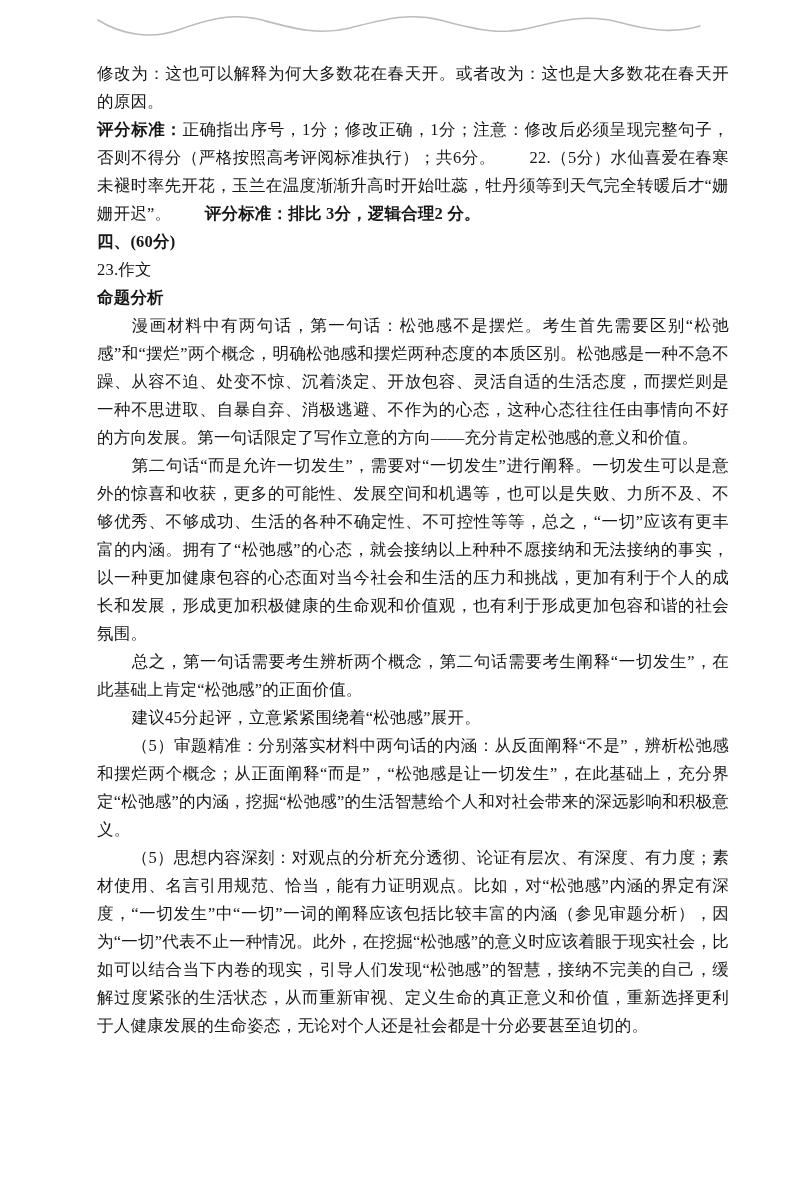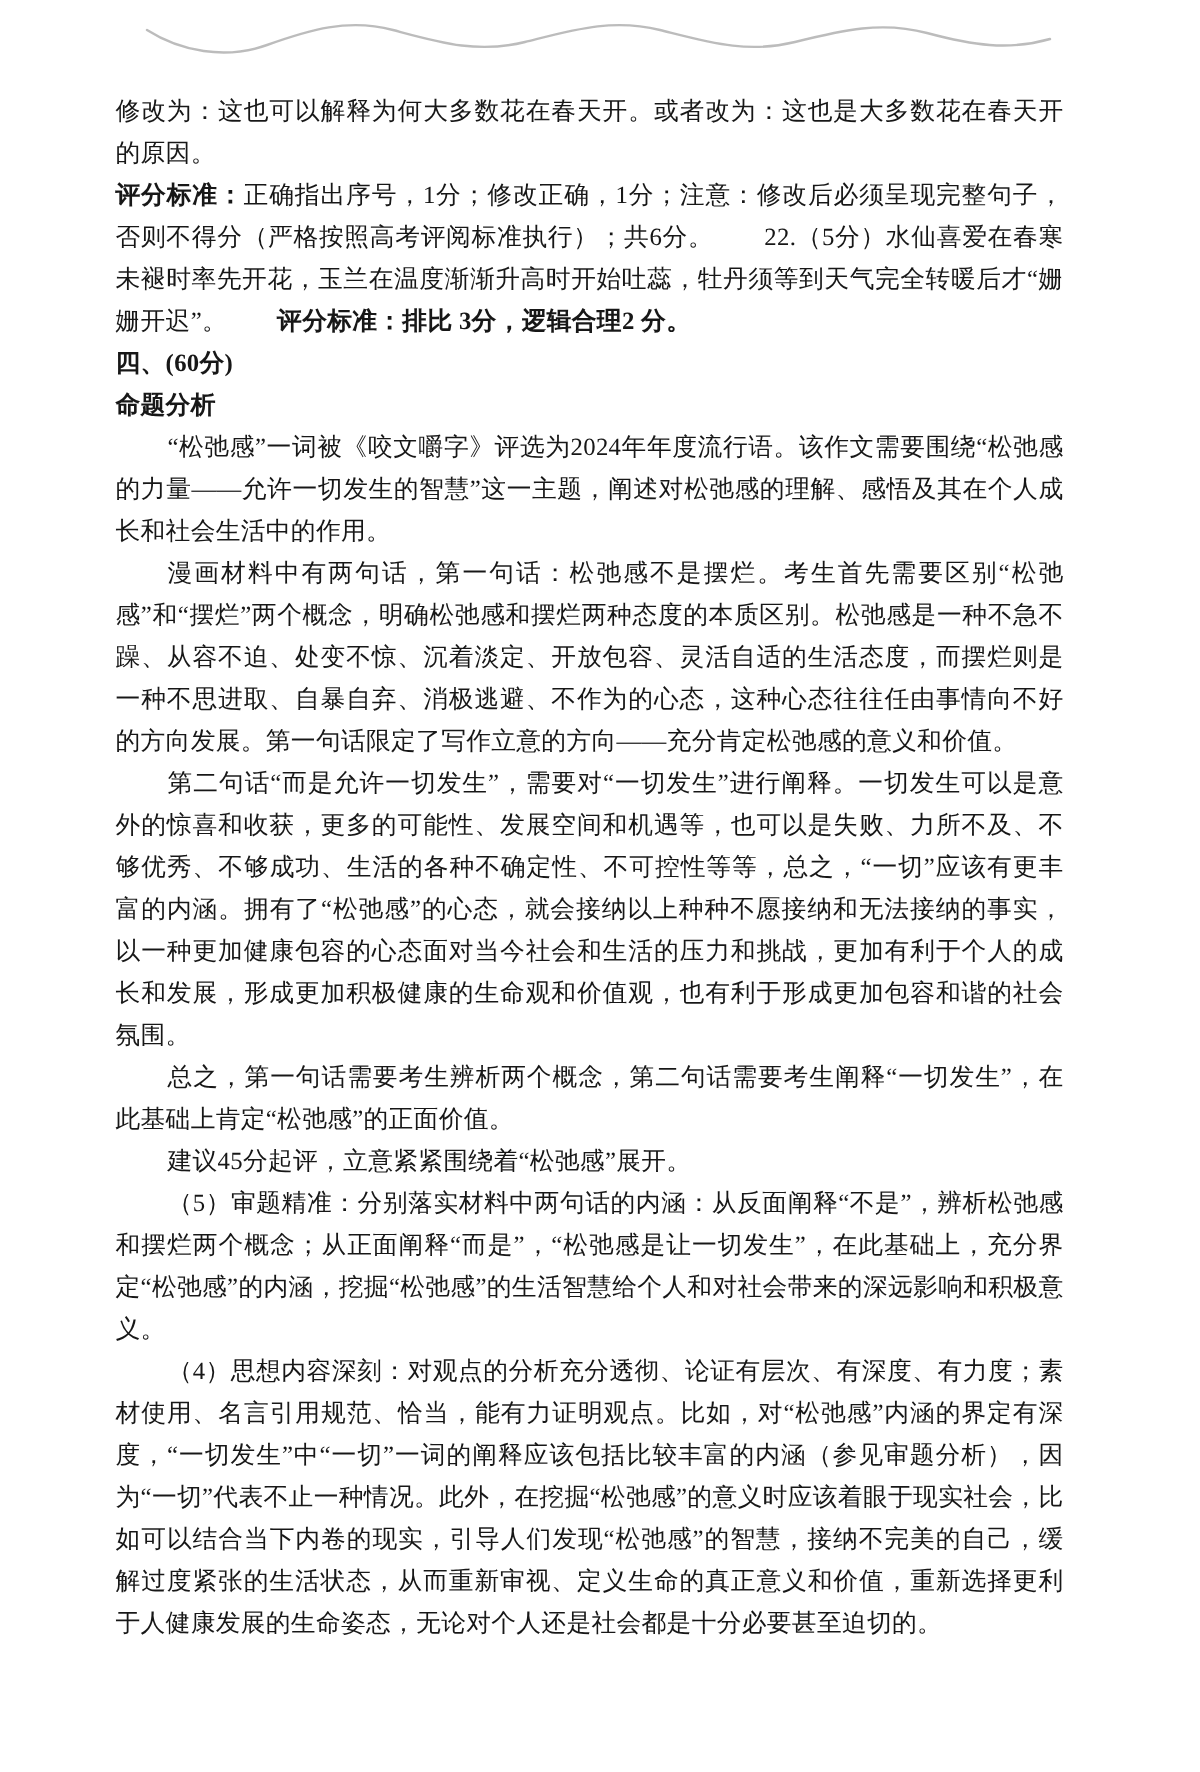--- a/index.html
+++ b/index.html
@@ -22,21 +22,21 @@
     background: #ffffff;
   }
   .torn-edge {
     position: absolute;
     top: 0;
     left: 0;
     pointer-events: none;
   }
   .content {
     position: absolute;
-    left: 77px;
+    left: 97px;
     top: 60px;
     width: 632px;
     font-size: 16.5px;
     line-height: 28px;
     text-align: justify;
     letter-spacing: 0.2px;
   }
   p.para {
     margin: 0;
     padding: 0;
@@ -61,24 +61,24 @@
              C 382 20, 408 12, 440 20
              C 472 28, 498 36, 530 28
              C 562 20, 588 14, 618 22
              C 648 30, 672 34, 700 26" fill="none" stroke="#b5b5b5" stroke-width="1.6" stroke-linecap="round" opacity="0.9"></path>
   </svg>
 
   <div class="content" id="content">
       <p class="para"><span>修改为：这也可以解释为何大多数花在春天开。或者改为：这也是大多数花在春天开的原因。</span></p>
       <p class="para"><span class="bold">评分标准：</span><span>正确指出序号，1分；修改正确，1分；注意：修改后必须呈现完整句子，否则不得分（严格按照高考评阅标准执行）；共6分。　　22.（5分）水仙喜爱在春寒未褪时率先开花，玉兰在温度渐渐升高时开始吐蕊，牡丹须等到天气完全转暖后才“姗姗开迟”。　　</span><span class="bold">评分标准：排比 3分，逻辑合理2 分。</span></p>
       <p class="para"><span class="bold">四、(60分)</span></p>
+      <p class="para"><span>23.作文</span></p>
       <p class="para"><span class="bold">命题分析</span></p>
-      <p class="para indent"><span>“松弛感”一词被《咬文嚼字》评选为2024年年度流行语。该作文需要围绕“松弛感的力量——允许一切发生的智慧”这一主题，阐述对松弛感的理解、感悟及其在个人成长和社会生活中的作用。</span></p>
       <p class="para indent"><span>漫画材料中有两句话，第一句话：松弛感不是摆烂。考生首先需要区别“松弛感”和“摆烂”两个概念，明确松弛感和摆烂两种态度的本质区别。松弛感是一种不急不躁、从容不迫、处变不惊、沉着淡定、开放包容、灵活自适的生活态度，而摆烂则是一种不思进取、自暴自弃、消极逃避、不作为的心态，这种心态往往任由事情向不好的方向发展。第一句话限定了写作立意的方向——充分肯定松弛感的意义和价值。</span></p>
       <p class="para indent"><span>第二句话“而是允许一切发生”，需要对“一切发生”进行阐释。一切发生可以是意外的惊喜和收获，更多的可能性、发展空间和机遇等，也可以是失败、力所不及、不够优秀、不够成功、生活的各种不确定性、不可控性等等，总之，“一切”应该有更丰富的内涵。拥有了“松弛感”的心态，就会接纳以上种种不愿接纳和无法接纳的事实，以一种更加健康包容的心态面对当今社会和生活的压力和挑战，更加有利于个人的成长和发展，形成更加积极健康的生命观和价值观，也有利于形成更加包容和谐的社会氛围。</span></p>
       <p class="para indent"><span>总之，第一句话需要考生辨析两个概念，第二句话需要考生阐释“一切发生”，在此基础上肯定“松弛感”的正面价值。</span></p>
       <p class="para indent"><span>建议45分起评，立意紧紧围绕着“松弛感”展开。</span></p>
       <p class="para indent"><span>（5）审题精准：分别落实材料中两句话的内涵：从反面阐释“不是”，辨析松弛感和摆烂两个概念；从正面阐释“而是”，“松弛感是让一切发生”，在此基础上，充分界定“松弛感”的内涵，挖掘“松弛感”的生活智慧给个人和对社会带来的深远影响和积极意义。</span></p>
-      <p class="para indent"><span>（4）思想内容深刻：对观点的分析充分透彻、论证有层次、有深度、有力度；素材使用、名言引用规范、恰当，能有力证明观点。比如，对“松弛感”内涵的界定有深度，“一切发生”中“一切”一词的阐释应该包括比较丰富的内涵（参见审题分析），因为“一切”代表不止一种情况。此外，在挖掘“松弛感”的意义时应该着眼于现实社会，比如可以结合当下内卷的现实，引导人们发现“松弛感”的智慧，接纳不完美的自己，缓解过度紧张的生活状态，从而重新审视、定义生命的真正意义和价值，重新选择更利于人健康发展的生命姿态，无论对个人还是社会都是十分必要甚至迫切的。</span></p>
+      <p class="para indent"><span>（5）思想内容深刻：对观点的分析充分透彻、论证有层次、有深度、有力度；素材使用、名言引用规范、恰当，能有力证明观点。比如，对“松弛感”内涵的界定有深度，“一切发生”中“一切”一词的阐释应该包括比较丰富的内涵（参见审题分析），因为“一切”代表不止一种情况。此外，在挖掘“松弛感”的意义时应该着眼于现实社会，比如可以结合当下内卷的现实，引导人们发现“松弛感”的智慧，接纳不完美的自己，缓解过度紧张的生活状态，从而重新审视、定义生命的真正意义和价值，重新选择更利于人健康发展的生命姿态，无论对个人还是社会都是十分必要甚至迫切的。</span></p>
       <p class="para indent"></p>
     </div>
 
 </div>
 
 </body></html>

